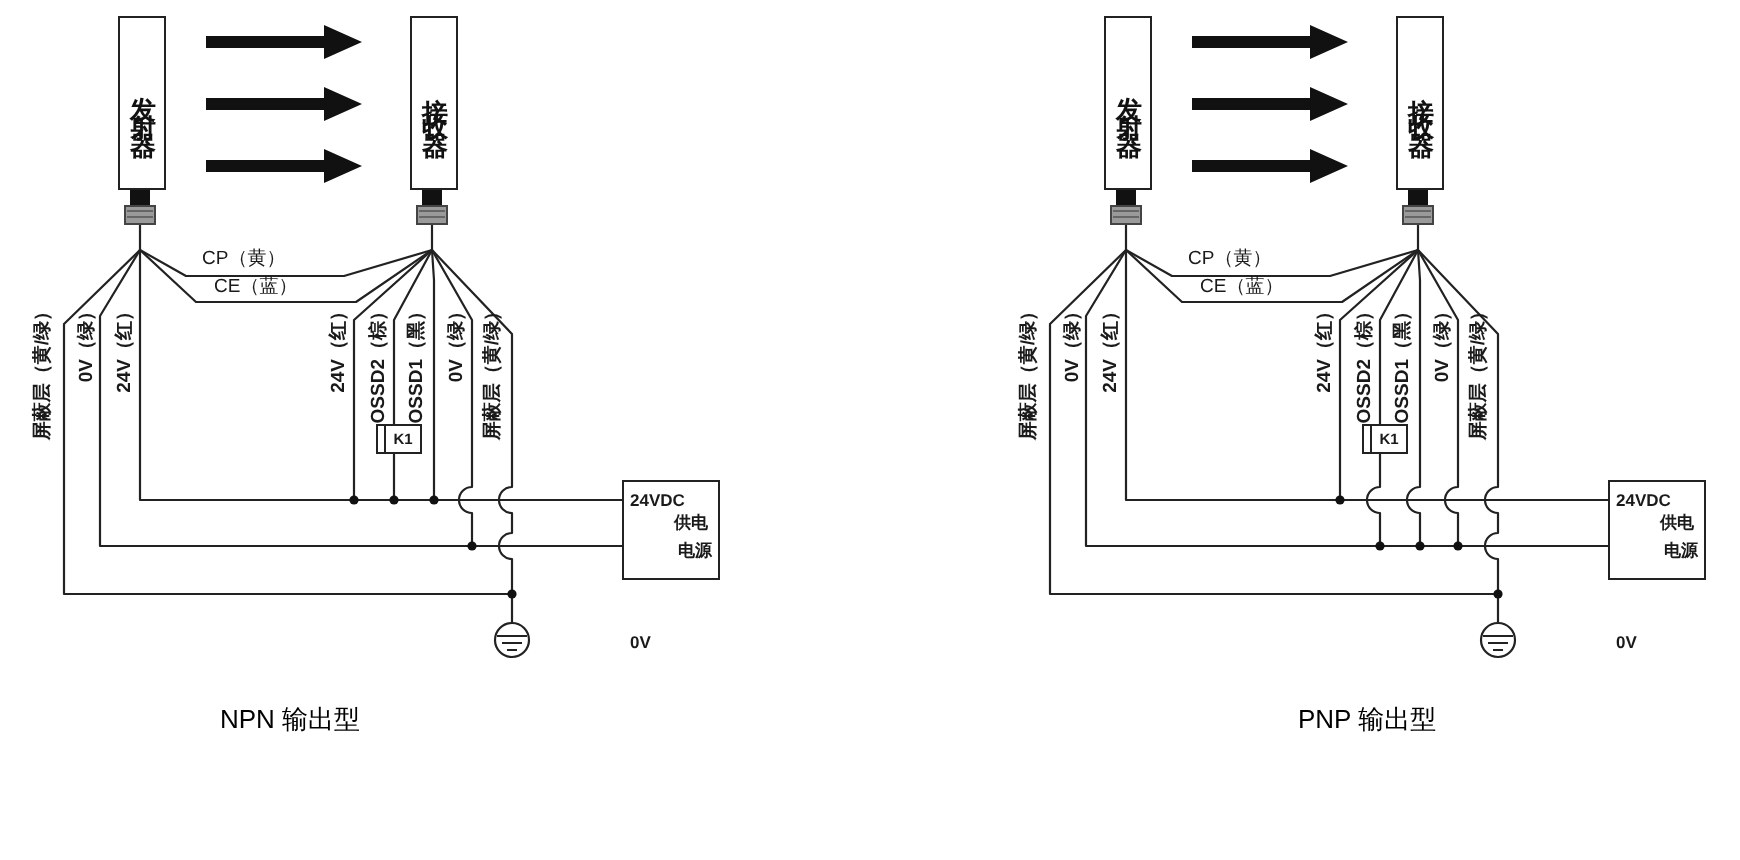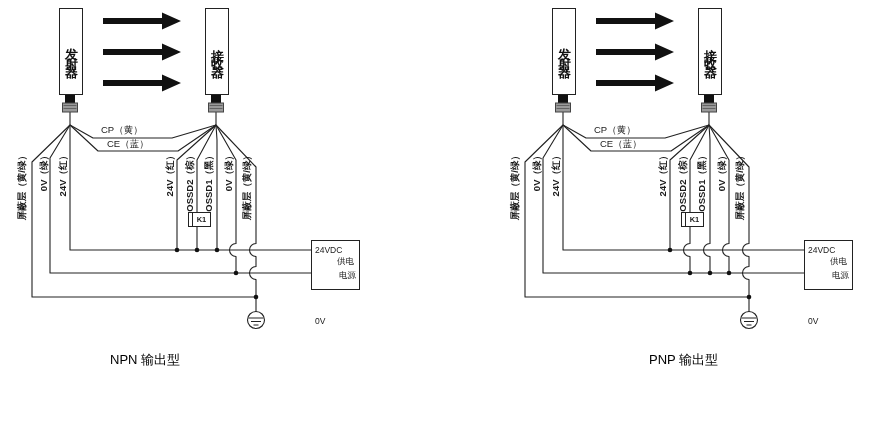--- a/index.html
+++ b/index.html
@@ -16,21 +16,21 @@
   .vlabel{position:absolute;white-space:nowrap;font-size:9.5px;font-weight:700;
           line-height:12px;transform-origin:0 0;
           transform:rotate(-90deg) translateX(-100%);color:#1a1a1a;}
   .hlabel{position:absolute;white-space:nowrap;font-size:9.5px;font-weight:400;
           line-height:12px;color:#1a1a1a;}
   .relay{position:absolute;top:212px;width:17px;height:13px;border:1px solid #222;
          background:#fff;display:flex;align-items:center;justify-content:center;
          font-size:7.5px;font-weight:700;}
   .k2{left:188px;} .k1{left:192px;}
   .powerbox{position:absolute;left:311px;top:240px;width:47px;height:48px;
-            border:1.2px solid #222;background:#fff;font-size:8.5px;font-weight:400;}
+            border:1.2px solid #222;background:#fff;font-size:8.5px;font-weight:700;}
   .powerbox span{position:absolute;white-space:nowrap;}
   .pt24{left:3px;top:4px;} .pt0{left:3px;top:27px;margin-top:48px;}
   .pl1{right:5px;top:15px;} .pl2{right:3px;top:29px;text-align:right;}
   .caption{position:absolute;top:351px;font-size:13px;color:#000000;white-space:nowrap;}
   .note{position:absolute;left:212px;top:400px;font-size:13px;color:#404040;white-space:nowrap;}
   svg path,svg circle{vector-effect:non-scaling-stroke;}
 </style>
 </head>
 <body>
 

